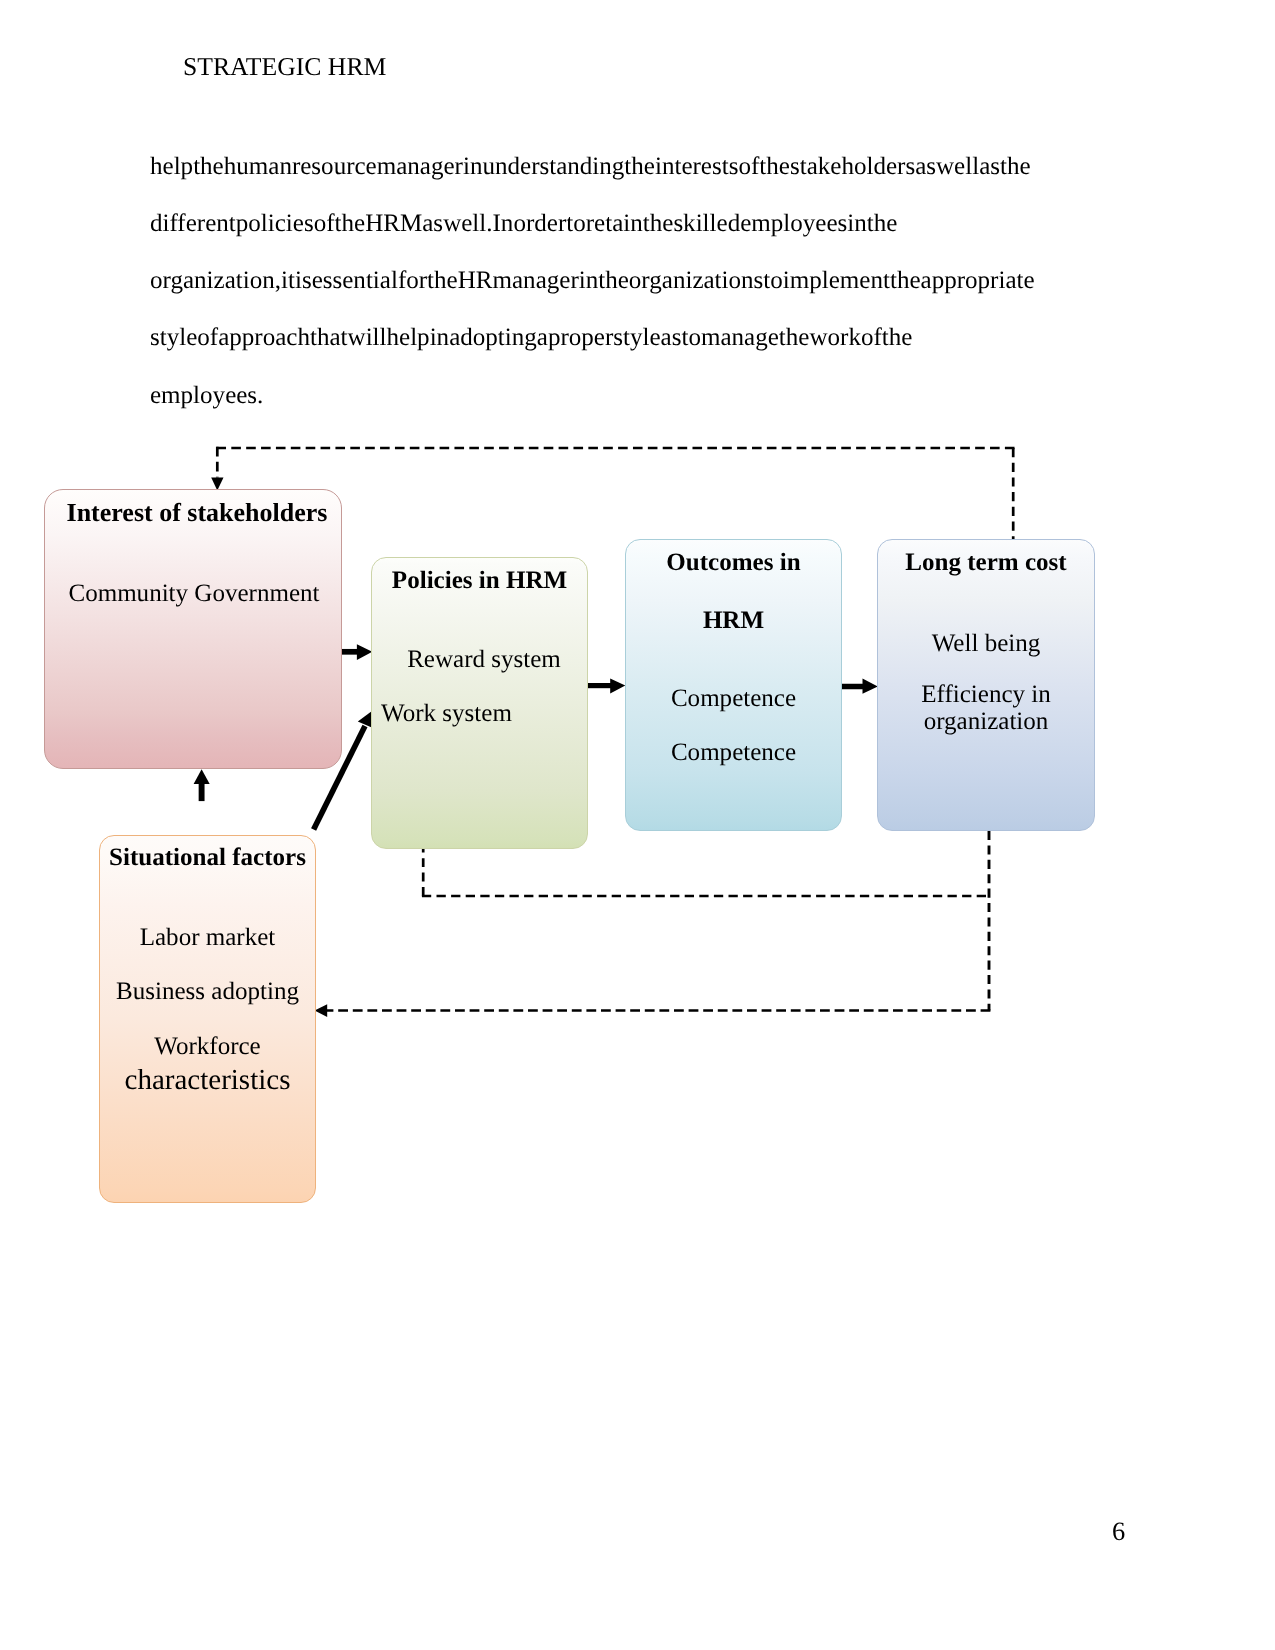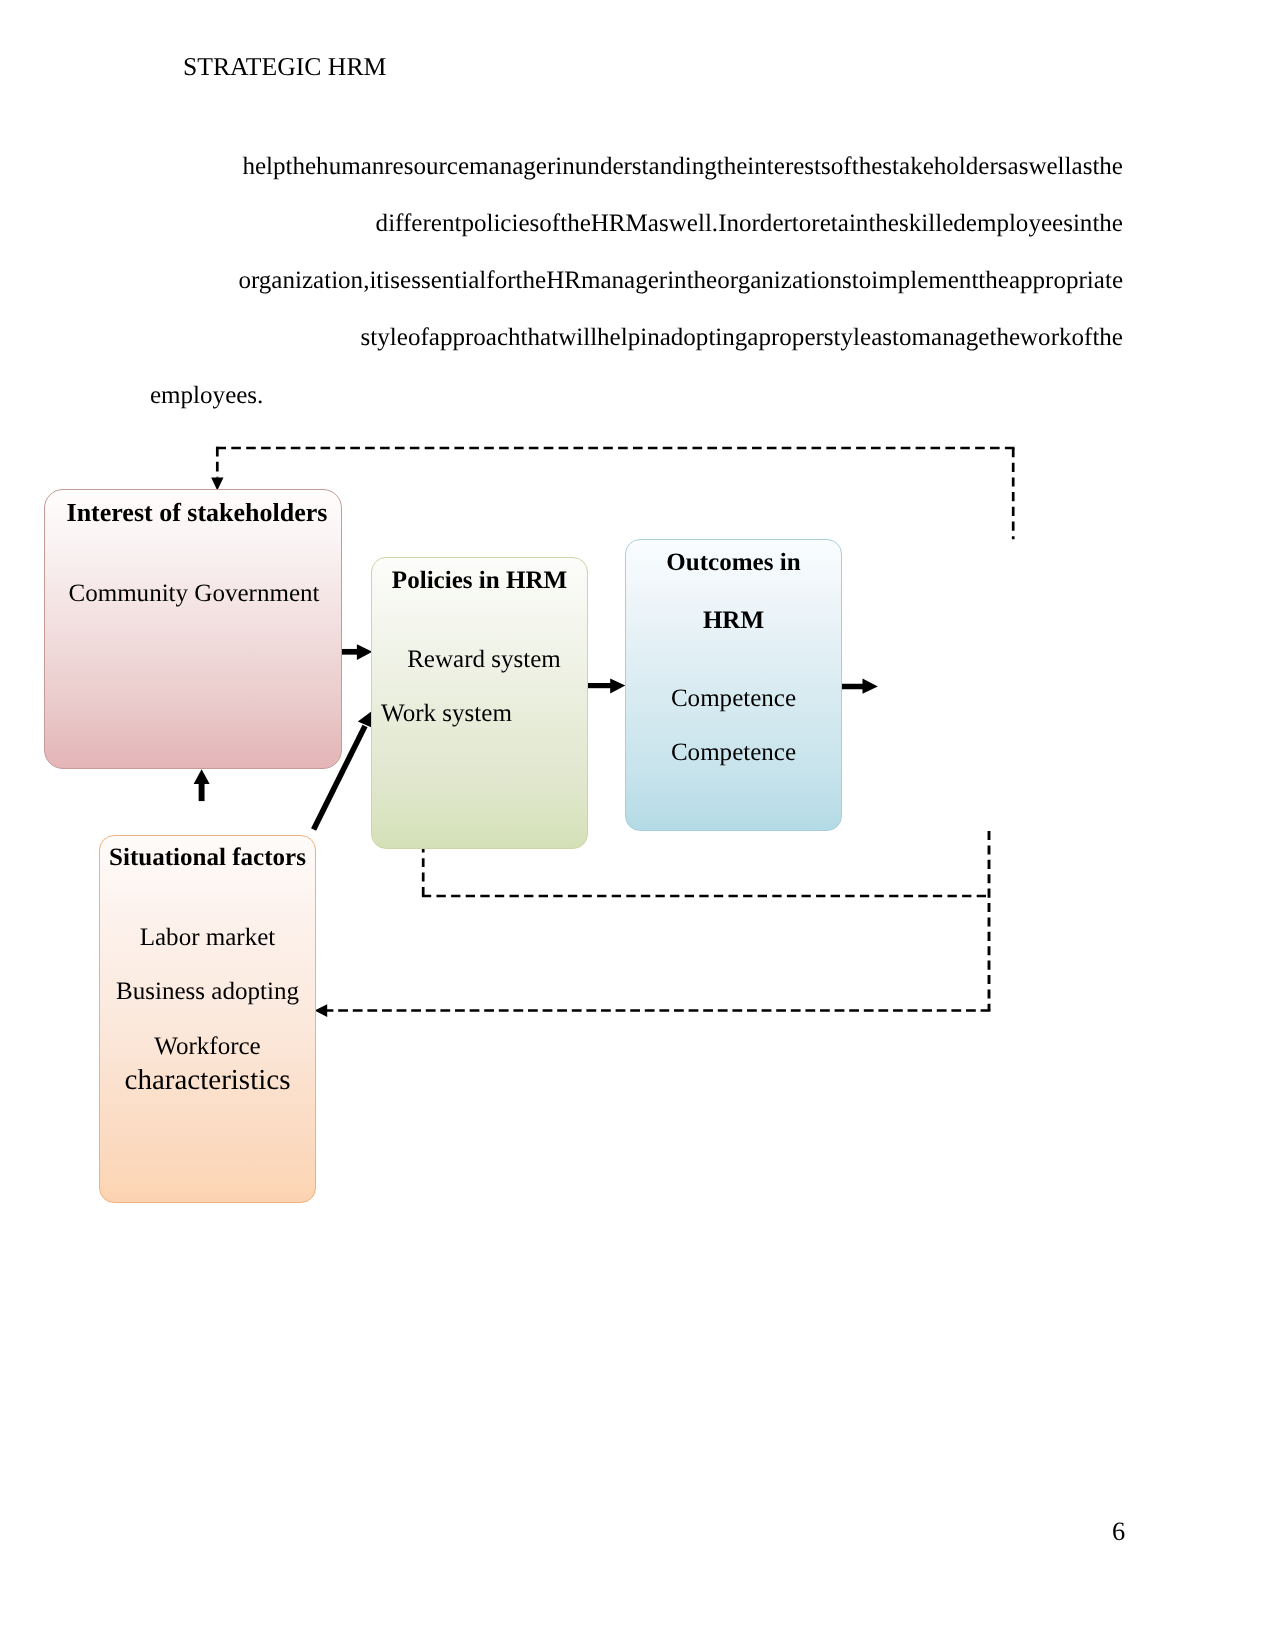--- a/index.html
+++ b/index.html
@@ -5,21 +5,21 @@
 <style>
   html,body{margin:0;padding:0;}
   body{width:1275px;height:1650px;background:#ffffff;font-family:"Liberation Serif",serif;color:#000;overflow:hidden;position:relative;-webkit-font-smoothing:antialiased;text-rendering:geometricPrecision;}
   .page{position:absolute;left:0;top:0;width:1275px;height:1650px;background:#fff;}
 
   #doc-header{position:absolute;left:183px;top:48px;font-size:25.7px;line-height:1;white-space:nowrap;margin-top:6px;}
   #page-number{position:absolute;left:1112px;top:1518px;font-size:26.5px;line-height:1;}
 
   #body-para{position:absolute;left:150px;top:150.5px;width:973px;font-size:25.05px;}
   #body-para .ln{display:block;height:57.3px;line-height:31px;white-space:nowrap;}
-  #body-para .ln.j{display:flex;justify-content:flex-end;font-family:Liberation Serif, serif;}
+  #body-para .ln.j{display:flex;justify-content:flex-start;font-family:Liberation Serif, serif;}
   #body-para .ln.j > span{white-space:pre;}
 
   
   #diagram{position:absolute;left:0;top:0;width:1275px;height:1650px;}
   #arrow-layer{position:absolute;left:0;top:0;width:1275px;height:1650px;}
   .node{position:absolute;box-sizing:border-box;border-radius:15px;border:1px solid #999;
         text-align:center;overflow:hidden;}
   .node .nt{font-weight:bold;white-space:nowrap;position:absolute;left:0;right:0;}
   .node .nl{white-space:nowrap;position:absolute;left:0;right:0;}
 
@@ -190,20 +190,26 @@
       <div class="nl" style="top:141.8px;font-size:25.05px;text-align:left;left:9px">Work system</div>
     </div>
 
     <div class="node" id="node-outcomes">
       <div class="nt" style="top:9px;font-size:25.05px">Outcomes in</div>
       <div class="nt" style="top:67px;font-size:25.05px">HRM</div>
       <div class="nl" style="top:145px;font-size:25.05px">Competence</div>
       <div class="nl" style="top:199.4px;font-size:25.05px">Competence</div>
     </div>
 
+    <div class="node" id="node-longterm">
+      <div class="nt" style="top:9.4px;font-size:25.05px">Long term cost</div>
+      <div class="nl" style="top:89.6px;font-size:25.05px">Well being</div>
+      <div class="nl" style="top:140.5px;font-size:25.05px">Efficiency in</div>
+      <div class="nl" style="top:167.8px;font-size:25.05px">organization</div>
+    </div>
 
     <div class="node" id="node-situational">
       <div class="nt" style="top:8px;font-size:25.05px">Situational factors</div>
       <div class="nl" style="top:88px;font-size:25.05px">Labor market</div>
       <div class="nl" style="top:141.6px;font-size:25.05px">Business adopting</div>
       <div class="nl" style="top:196.7px;font-size:25.05px">Workforce</div>
       <div class="nl" style="top:228.4px;font-size:29px">characteristics</div>
     </div>
   </div>
 

